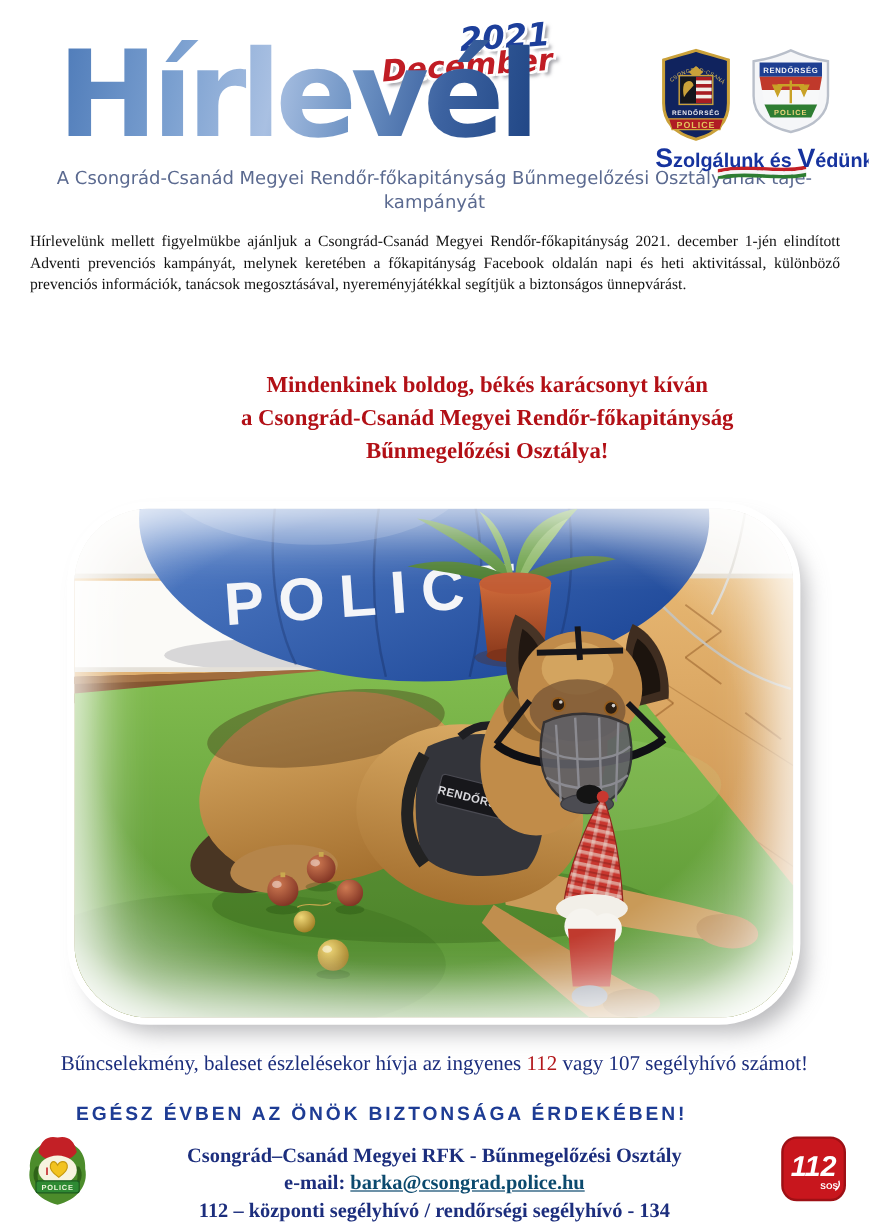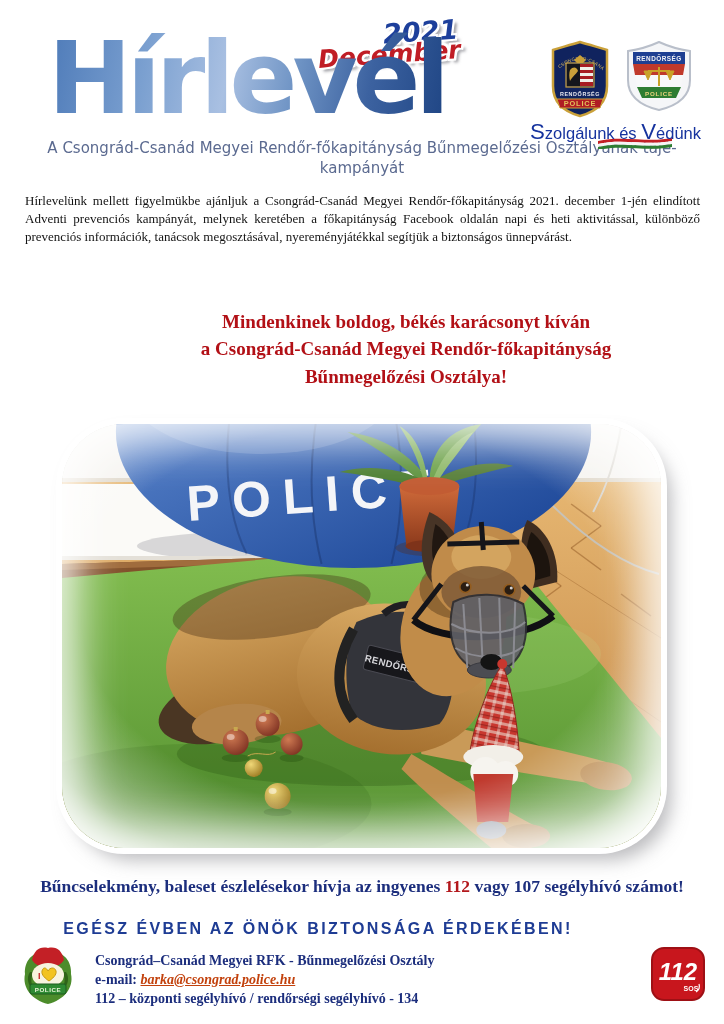--- a/index.html
+++ b/index.html
@@ -11,22 +11,22 @@
     font-weight:bold;font-style:italic;font-size:27px;color:#1d3f9b;transform:rotate(-4deg);
     text-shadow:-2px -2px 0 #fff,2px -2px 0 #fff,-2px 2px 0 #fff,2px 2px 0 #fff,4px 4px 3px rgba(110,110,120,.65);}
   .month-script{position:absolute;left:318px;top:40px;font-family:"DejaVu Sans",sans-serif;
     font-weight:bold;font-style:italic;font-size:25px;color:#c01d25;transform:rotate(-4deg);
     text-shadow:-2px -2px 0 #fff,2px -2px 0 #fff,-2px 2px 0 #fff,2px 2px 0 #fff,4px 4px 3px rgba(110,110,120,.65);}
   .big-title{position:absolute;left:48px;top:28px;font-family:"DejaVu Sans",sans-serif;
     font-weight:bold;font-size:100px;line-height:1.02;letter-spacing:-5px;
     background:linear-gradient(100deg,#4d7ab8 0%,#7ba0d0 25%,#a9c0e2 45%,#6e93c4 62%,#3c62a0 80%,#1f4584 100%);
     -webkit-background-clip:text;background-clip:text;color:transparent;}
   .badges{position:absolute;left:549px;top:40px;display:flex;gap:11px;align-items:flex-start;}
-  .motto{position:absolute;left:530px;top:119px;width:176px;font-family:"Liberation Sans",sans-serif;
-    font-weight:normal;font-size:16.5px;color:#16339e;white-space:nowrap;z-index:2;}
+  .motto{position:absolute;left:546px;top:119px;width:176px;font-family:"Liberation Sans",sans-serif;
+    font-weight:bold;font-size:16.5px;color:#16339e;white-space:nowrap;z-index:2;}
   .motto .cap-first{display:inline-block;}
   .motto .cap-first::first-letter{font-size:1.35em;}
   .flag-swoosh{position:absolute;left:598px;top:135px;z-index:1;}
   .subtitle{position:absolute;left:0;top:139px;width:724px;text-align:center;
     font-family:"DejaVu Sans",sans-serif;font-size:15px;line-height:1.32;color:#5b6a90;}
 
   
   .intro{position:absolute;left:25px;top:192px;width:675px;font-size:13px;line-height:1.38;
     text-align:justify;color:#131313;}
   .greeting{position:absolute;left:0;top:308px;width:724px;text-align:center;font-weight:bold;
@@ -34,31 +34,31 @@
 
   
   .photo-card{position:absolute;left:62px;top:424px;width:599px;height:424px;border-radius:62px;
     overflow:hidden;background:#eee;
     box-shadow:0 0 0 6px #ffffff,10px 12px 18px rgba(120,120,125,.5);}
   .photo-card svg{display:block;width:100%;height:100%;}
   .photo-vignette{position:absolute;left:62px;top:424px;width:599px;height:424px;border-radius:62px;
     pointer-events:none;box-shadow:inset 0 0 46px 16px rgba(255,255,255,.85);}
 
   
-  .emergency{position:absolute;left:0;top:876px;width:724px;text-align:center;font-weight:bold;
+  .emergency{position:absolute;left:0;top:876px;width:724px;text-align:center;font-weight:normal;
     font-size:17.5px;color:#1c2e7d;}
   .emergency .num-red{color:#b3181c;}
   .slogan-caps{position:absolute;left:0;top:920px;width:636px;text-align:center;
     font-family:"Liberation Sans",sans-serif;font-weight:bold;font-size:16px;
     letter-spacing:2.4px;color:#1e3c94;}
 
   
-  .footer-center{position:absolute;left:95px;top:952px;width:534px;
-    font-weight:bold;font-size:14px;line-height:1.35;color:#1c2e7d;}
-  .email-link{color:#c2410c;font-style:italic;font-weight:bold;text-decoration:underline;cursor:pointer;margin-top:39px;}
+  .footer-center{position:absolute;left:95px;top:952px;width:534px;text-align:center;
+    font-weight:bold;font-size:17px;line-height:1.35;color:#1c2e7d;}
+  .email-link{color:#0c4a6e;font-weight:bold;text-decoration:underline;cursor:pointer;margin-top:39px;}
   .mascot-logo{position:absolute;left:22px;top:944px;}
   .sos-badge{position:absolute;left:650px;top:946px;}
 
   svg text{font-family:"Liberation Sans",sans-serif;}
 </style>
 </head>
 <body>
 
 <div class="page">
 

